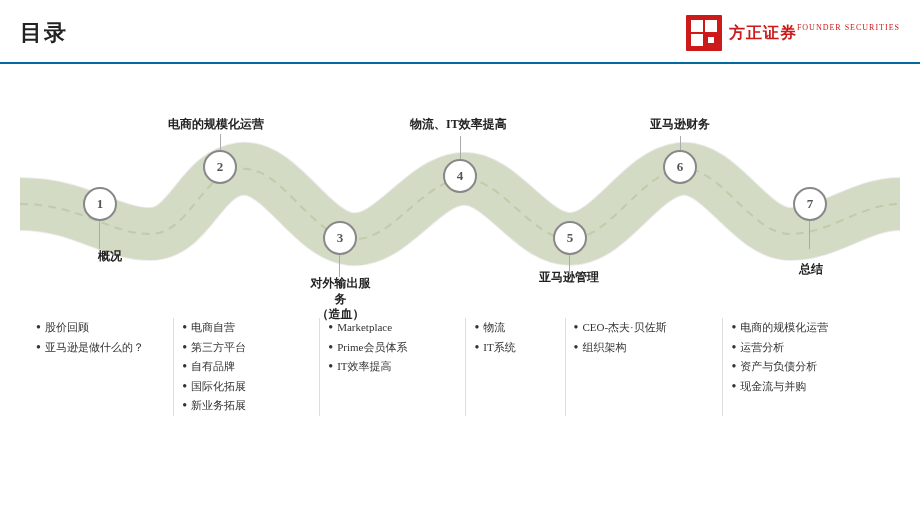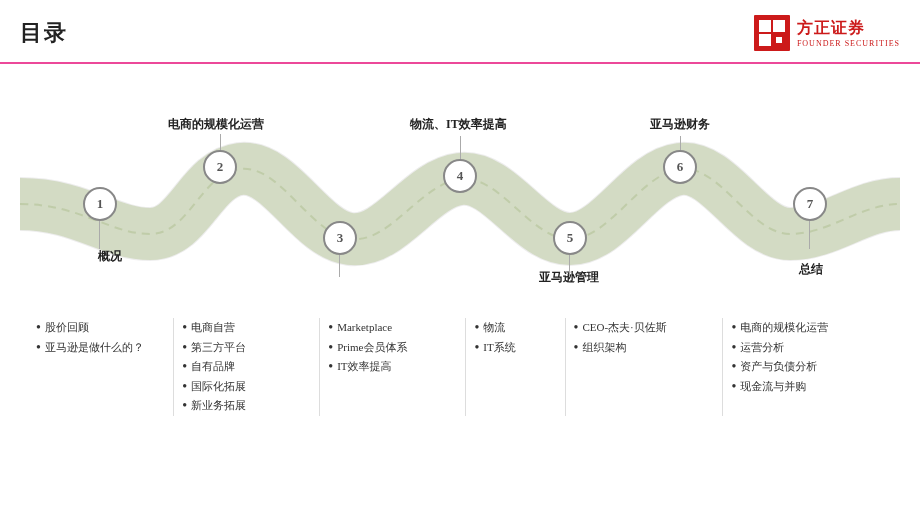--- a/index.html
+++ b/index.html
@@ -11,40 +11,39 @@
       overflow: hidden;
       position: relative;
     }
 
     
     .header {
       display: flex;
       align-items: center;
       justify-content: space-between;
       padding: 14px 20px 10px 20px;
-      border-bottom: 2px solid #ec4899;
+      border-bottom: 2px solid #0369a1;
     }
     .header-title {
       font-size: 22px;
       font-weight: bold;
       color: #222;
       letter-spacing: 2px;
     }
     .logo-container {
       display: flex;
       align-items: center;
       gap: 6px;
     }
     .logo-icon {
       width: 38px;
       height: 38px;
     }
     .logo-text {
       display: flex;
-      flex-direction: column;
       align-items: flex-start;
     }
     .logo-cn {
       font-size: 16px;
       font-weight: bold;
       color: #cc1a1a;
       letter-spacing: 1px;
     }
     .logo-en {
       font-size: 8px;
@@ -201,20 +200,21 @@
     <div class="label-above" style="left:148px; top:42px;">电商的规模化运营</div>
     <div class="vline" style="left:200px; top:60px; height:18px;"></div>
     <div class="circle-node" style="left:183px; top:76px;">
       <span>2</span>
     </div>
 
     <div class="circle-node" style="left:303px; top:147px;">
       <span>3</span>
     </div>
     <div class="vline" style="left:319px; top:181px; height:22px;"></div>
+    <div class="label-below" style="left:288px; top:202px; white-space:normal; text-align:center; width:65px; font-size:12px; font-weight:bold; color:#222; line-height:1.3;">对外输出服务<br>（造血）</div>
 
     <div class="label-above" style="left:390px; top:42px;">物流、IT效率提高</div>
     <div class="vline" style="left:440px; top:62px; height:24px;"></div>
     <div class="circle-node" style="left:423px; top:85px;">
       <span>4</span>
     </div>
 
     <div class="circle-node" style="left:533px; top:147px;">
       <span>5</span>
     </div>

